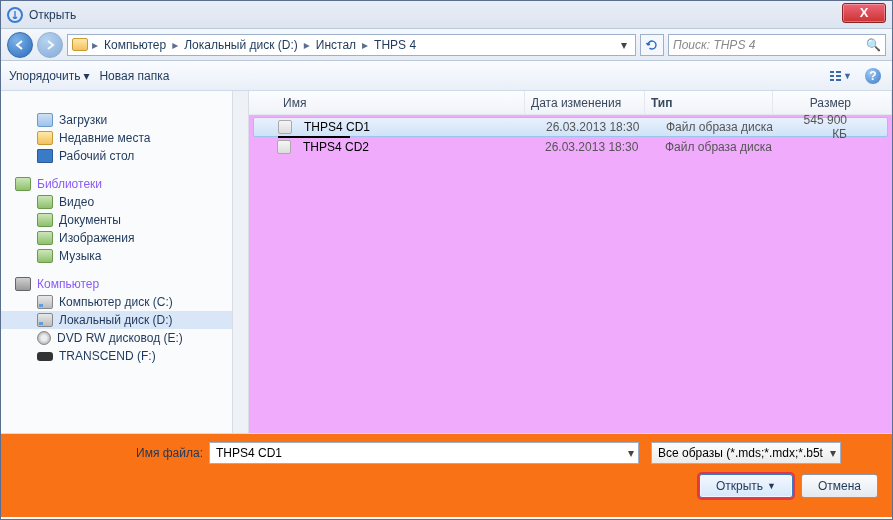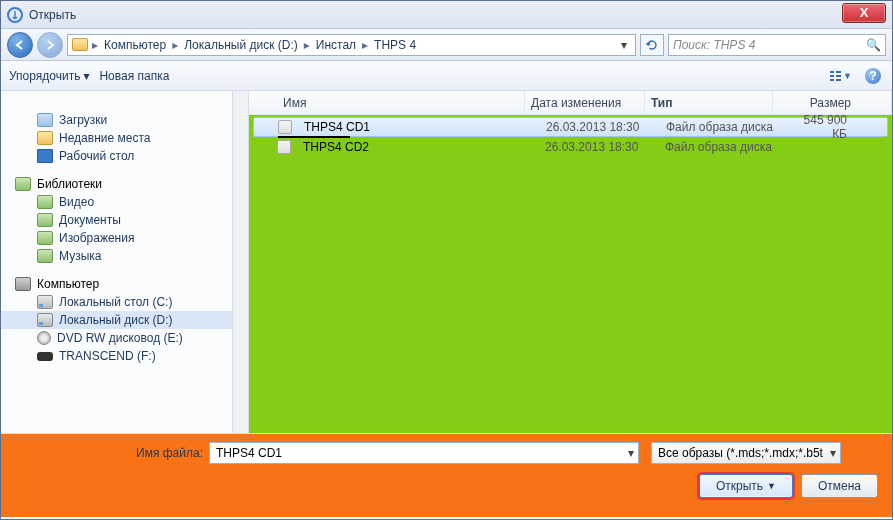--- a/index.html
+++ b/index.html
@@ -23,35 +23,35 @@
 .search .mag{position:absolute;right:4px;color:#5a8fd4;font-style:normal;}
 .toolbar{height:30px;background:linear-gradient(#fafcff,#e9eff8);border-bottom:1px solid #d1dae8;display:flex;align-items:center;padding:0 8px;gap:10px;color:#1e395b;}
 .toolbar .tb-item{display:flex;align-items:flex-end;gap:3px;}
 .toolbar .spacer{flex:1;}
 .toolbar .icon-btn{width:22px;height:22px;display:flex;align-items:center;justify-content:center;color:#3a6aa8;}
 .help-icon{width:16px;height:16px;border-radius:50%;background:radial-gradient(circle at 35% 30%,#9ec9f3,#3a7bc8);color:#fff;text-align:center;line-height:16px;font-weight:bold;}
 .body{display:flex;height:342px;}
 .sidebar{width:232px;border-right:1px solid #d9dee6;background:#fafbfd;overflow:hidden;padding-top:20px;}
 .scrollbar-narrow{width:16px;background:#eef2f7;border-right:1px solid #d9dee6;}
 .tree-group{margin-bottom:10px;}
-.tree-head{display:flex;align-items:flex-end;gap:6px;padding:2px 8px 2px 14px;color:#000000;}
+.tree-head{display:flex;align-items:flex-end;gap:6px;padding:2px 8px 2px 14px;color:#8b5cf6;}
 .tree-head .ico{width:16px;height:13px;}
 .tree-item{display:flex;align-items:center;gap:6px;padding:2px 8px 2px 36px;color:#1e395b;}
 .tree-item.sel{background:#d8e6f7;}
 .tree-item .ico,.tree-head .ico{width:16px;height:14px;display:inline-block;}
 .ico.folder{background:linear-gradient(#ffe9a8,#f3c15e);border:1px solid #c99b32;border-radius:2px;}
 .ico.drive{background:linear-gradient(#e8e8e8,#bcbcbc);border:1px solid #888;border-radius:2px;position:relative;}
 .ico.drive::after{content:"";position:absolute;bottom:1px;left:1px;width:4px;height:3px;background:#5aa0e0;}
 .ico.lib{background:linear-gradient(#cde6b8,#8fc06e);border:1px solid #6a9b4a;border-radius:2px;}
 .ico.desk{background:#3a7bc8;border:1px solid #2a5a98;border-radius:1px;}
 .ico.comp{background:linear-gradient(#d0d0d0,#9a9a9a);border:1px solid #666;border-radius:2px;}
 .ico.dvd{background:radial-gradient(circle,#eee 30%,#bbb 70%);border:1px solid #888;border-radius:50%;width:14px;height:14px;}
 .ico.usb{background:#333;border-radius:3px;width:16px;height:9px;}
 .ico.dl{background:linear-gradient(#cde0f5,#9ec4ea);border:1px solid #6a9bca;border-radius:2px;}
-.content{flex:1;display:flex;flex-direction:column;background:#84cc16;}
+.content{flex:1;display:flex;flex-direction:column;background:#f0abfc;}
 .cols{height:24px;display:flex;align-items:center;border-bottom:1px solid #e4e8ee;background:linear-gradient(#fcfdff,#f0f3f8);color:#3a4a5e;padding-left:28px;}
 .col{border-right:1px solid #e4e8ee;height:100%;display:flex;align-items:center;padding:0 6px;}
 .col.name{width:248px;} .col.date{width:120px;} .col.type{width:128px;font-weight:bold;} .col.size{flex:1;justify-content:flex-end;padding-right:40px;}
 .files{flex:1;padding-top:2px;}
 .file-row{height:20px;display:flex;align-items:center;padding-left:28px;position:relative;}
 .file-row.sel{background:linear-gradient(#e8f1fc,#cfe3f8);border:1px solid #9ec4ea;border-radius:2px;margin:0 4px;padding-left:24px;}
 .file-row .fico{width:14px;height:14px;background:linear-gradient(#f5f5f5,#ddd);border:1px solid #aaa;border-radius:2px;margin-right:6px;}
 .file-row .c{padding:0 6px;}
 .file-row .c.name{width:242px;} .file-row .c.date{width:120px;color:#555;} .file-row .c.type{width:128px;color:#555;} .file-row .c.size{flex:1;text-align:right;padding-right:40px;color:#555;}
 .underline{position:absolute;left:24px;top:18px;width:72px;height:2px;background:#000;}
@@ -179,21 +179,21 @@
             <span>Музыка</span>
           </div>
       </div>
       <div class="tree-group">
         <div class="tree-head">
             <span class="ico comp"></span>
             <span>Компьютер</span>
           </div>
         <div class="tree-item">
             <span class="ico drive"></span>
-            <span>Локальный стол (C:)</span>
+            <span>Компьютер диск (C:)</span>
           </div>
         <div class="tree-item sel">
             <span class="ico drive"></span>
             <span>Локальный диск (D:)</span>
           </div>
         <div class="tree-item">
             <span class="ico dvd"></span>
             <span>DVD RW дисковод (E:)</span>
           </div>
         <div class="tree-item">

